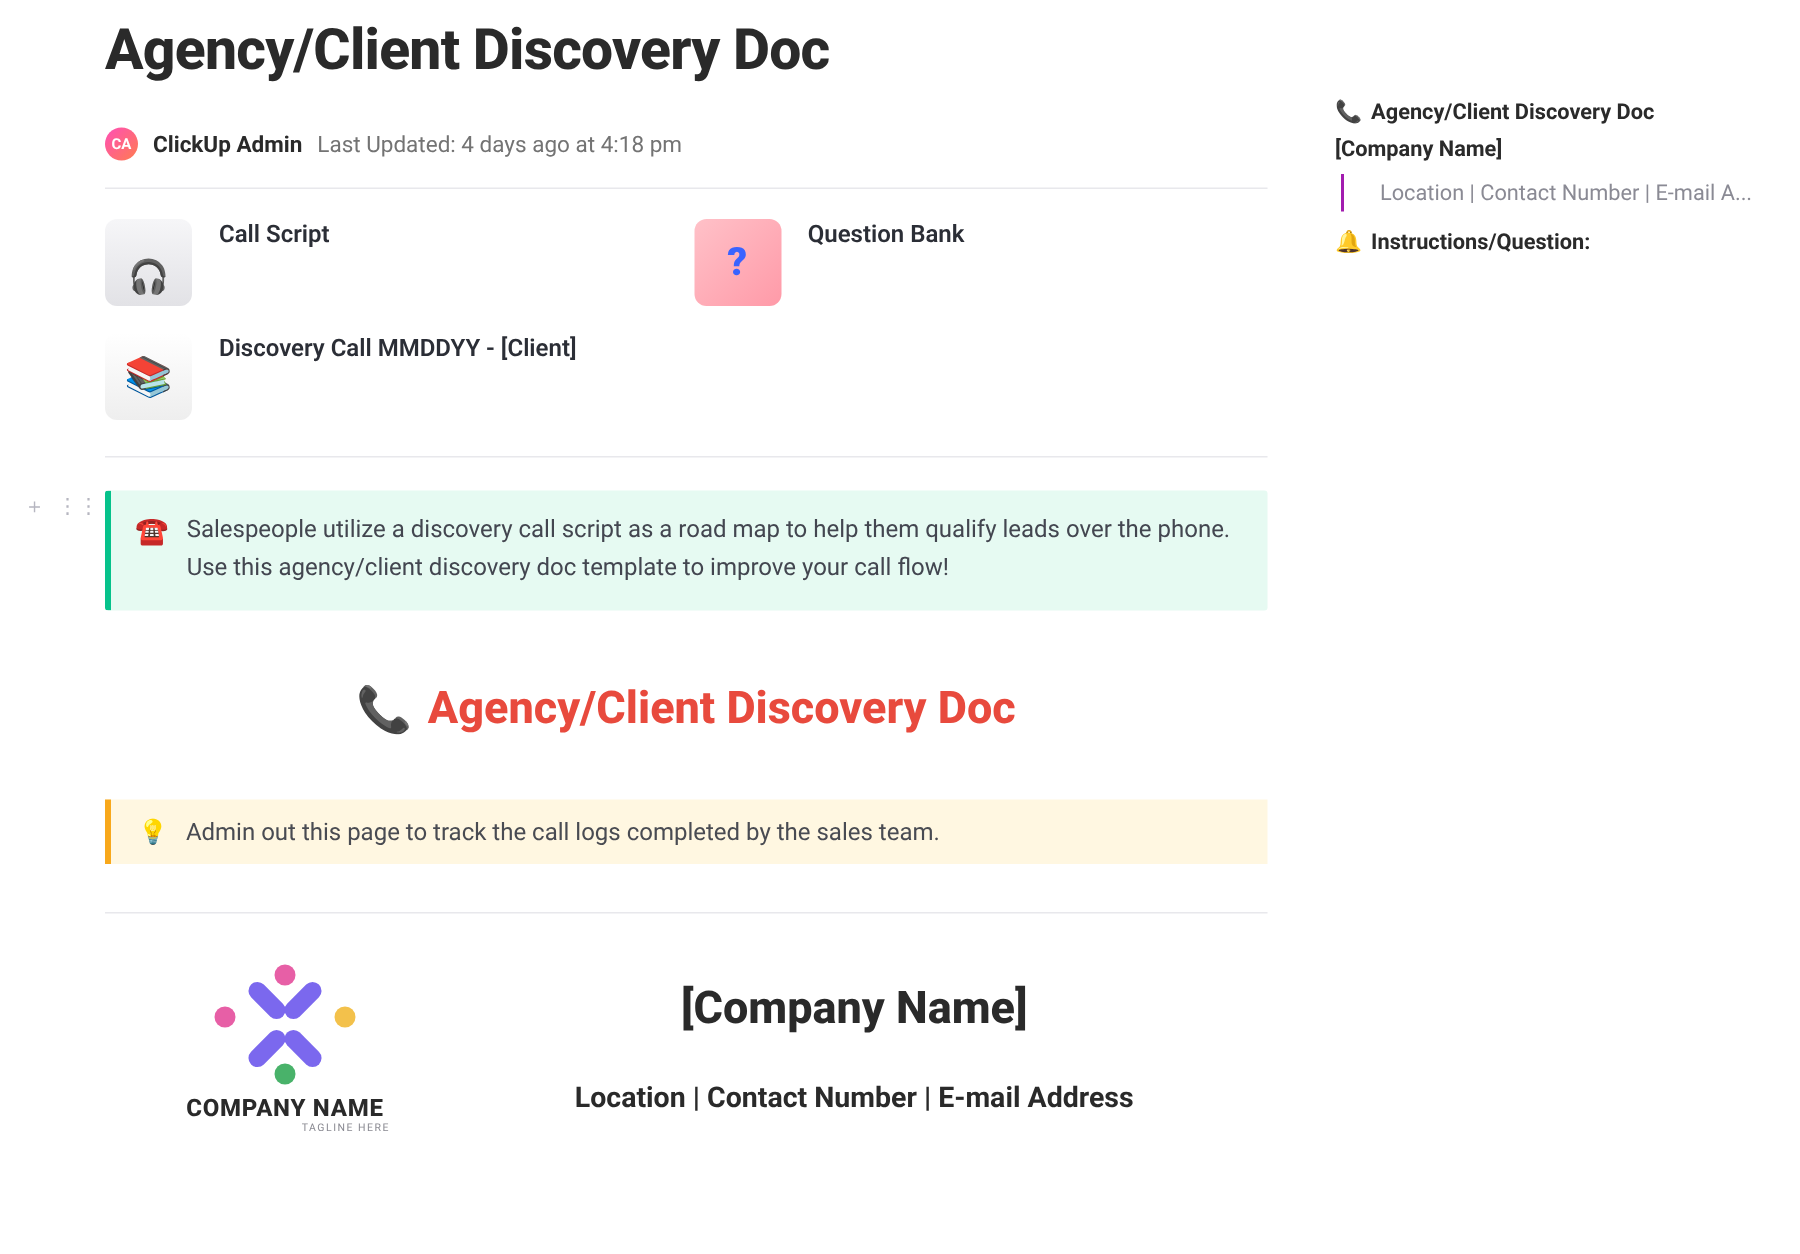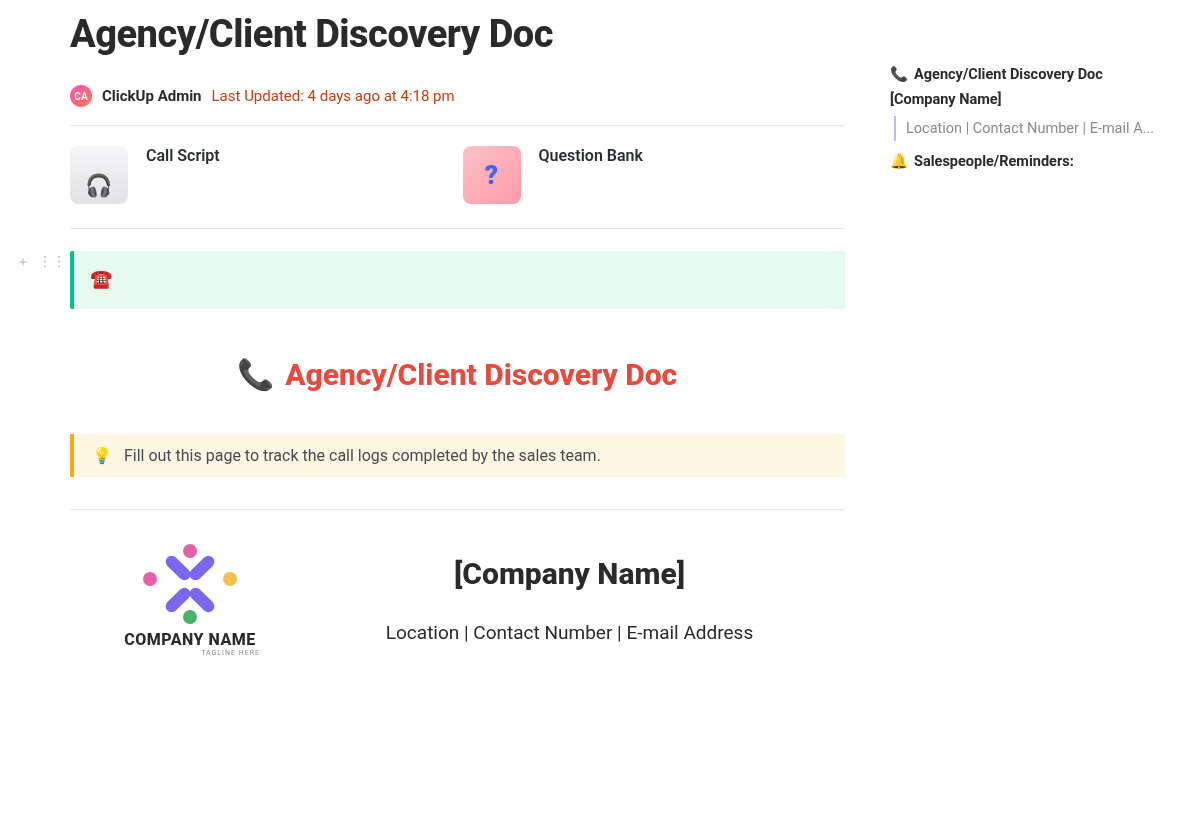--- a/index.html
+++ b/index.html
@@ -34,21 +34,21 @@
     margin-bottom: 18px;
     margin-top: 29px;
   }
   .avatar {
     width: 22px; height: 22px; border-radius: 50%;
     background: linear-gradient(135deg,#ff4fb7,#ff7c4f);
     color: #fff; font-size: 10px; font-weight: 700;
     display: flex; align-items: center; justify-content: center;
   }
   .author { font-weight: 700; color: #2a2a2a; }
-  .updated { color: #c2410c; }
+  .updated { color: #737373; }
   .hr { height: 1px; background: #e8e8ec; margin: 0 0 20px 0; }
 
   .pages-grid {
     display: grid;
     grid-template-columns: 1fr 1fr;
     column-gap: 10px;
     row-gap: 18px;
     margin-bottom: 24px;
   }
   .page-link {
@@ -111,30 +111,30 @@
   .dot.d3{ top:28px; right:-2px; background:#f3c14b;} .dot.d4{ bottom:0; left:38px; background:#49b26a;}
   .bar { position:absolute; width:30px; height:12px; border-radius:6px; background:#7b68ee; }
   .bar.b1{ top:18px; left:18px; transform:rotate(45deg);} 
   .bar.b2{ top:18px; right:18px; transform:rotate(-45deg);} 
   .bar.b3{ bottom:18px; left:18px; transform:rotate(-45deg);} 
   .bar.b4{ bottom:18px; right:18px; transform:rotate(45deg);} 
   .logo-name { font-size:16px; font-weight:800; letter-spacing:0.5px; color:#2a2a2a; }
   .logo-tag { font-size:7px; letter-spacing:1px; color:#8a8a92;text-align:right; }
   .company-text { flex:1; text-align:center; }
   .company-name { font-size:30px; font-weight:800; color:#2a2a2a; margin-bottom:30px; }
-  .company-sub { font-size:19px; font-weight:400; color:#2a2a2a; }
+  .company-sub { font-size:19px; font-weight:700; color:#2a2a2a; }
 
   
   .outline {
     position:absolute; right:20px; top:62px; width:290px;
     font-size:14.5px; color:#555;
   }
   .outline-row { display:flex; align-items:center; gap:6px; padding:4px 0; cursor:pointer; }
   .outline-row.bold { font-weight:700; color:#2a2a2a; }
-  .outline-sub { border-left:2px solid #c4b5fd; margin:4px 0 8px 4px; }
+  .outline-sub { padding-left:14px; border-left:2px solid #a21caf; margin:4px 0 8px 4px; }
   .outline-sub .outline-row { color:#8a8a94; font-weight:400; white-space:nowrap; overflow:hidden; text-overflow:ellipsis; display:block; padding:4px 0 4px 10px;}
 </style>
 </head>
 <body>
 
 <div class="main">
 
   <h1 class="page-title">Agency/Client Discovery Doc</h1>
 
   <div class="byline">
@@ -147,42 +147,47 @@
 
   <div class="pages-grid">
     <div class="page-link">
       <div class="thumb call"></div>
       <span class="page-link-label">Call Script</span>
     </div>
     <div class="page-link">
       <div class="thumb q">?</div>
       <span class="page-link-label">Question Bank</span>
     </div>
+    <div class="page-link">
+      <div class="thumb disc"></div>
+      <span class="page-link-label">Discovery Call MMDDYY - [Client]</span>
+    </div>
   </div>
 
   <div class="hr2"></div>
 
   <div class="block-wrap">
     <div class="block-controls">
       <span>＋</span>
       <span>⋮⋮</span>
     </div>
     <div class="callout">
       <span class="emoji">☎️</span>
+      <span>Salespeople utilize a discovery call script as a road map to help them qualify leads over the phone. Use this agency/client discovery doc template to improve your call flow!</span>
     </div>
   </div>
 
   <div class="red-title">
     <span>📞</span>
     <span>Agency/Client Discovery Doc</span>
   </div>
 
   <div class="tip">
     <span>💡</span>
-    <span>Fill out this page to track the call logs completed by the sales team.</span>
+    <span>Admin out this page to track the call logs completed by the sales team.</span>
   </div>
 
   <div class="hr3"></div>
 
   <div class="company-block">
     <div class="logo">
       <div class="logo-mark">
         <div class="dot d1"></div>
           <div class="dot d2"></div>
           <div class="dot d3"></div>
@@ -209,15 +214,15 @@
     <span>Agency/Client Discovery Doc</span>
   </div>
   <div class="outline-row bold">
     <span>[Company Name]</span>
   </div>
   <div class="outline-sub">
     <div class="outline-row">Location | Contact Number | E-mail A...</div>
   </div>
   <div class="outline-row bold">
     <span>🔔</span>
-    <span>Salespeople/Reminders:</span>
+    <span>Instructions/Question:</span>
   </div>
 </div>
 
 </body></html>

